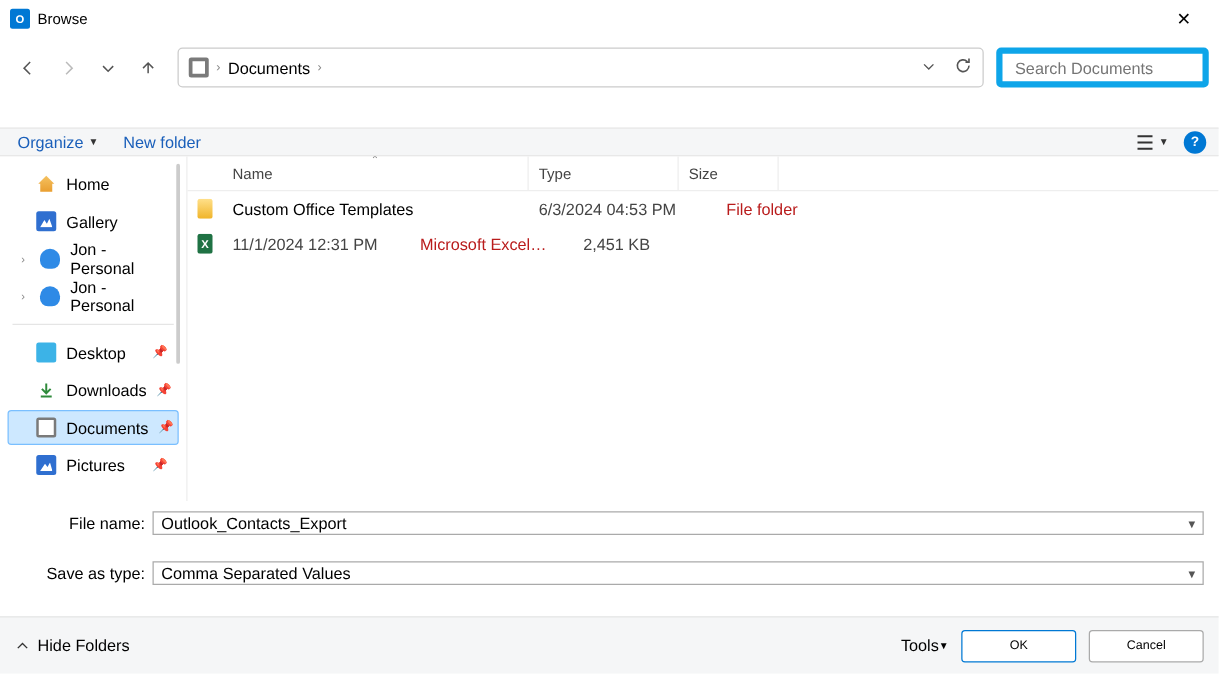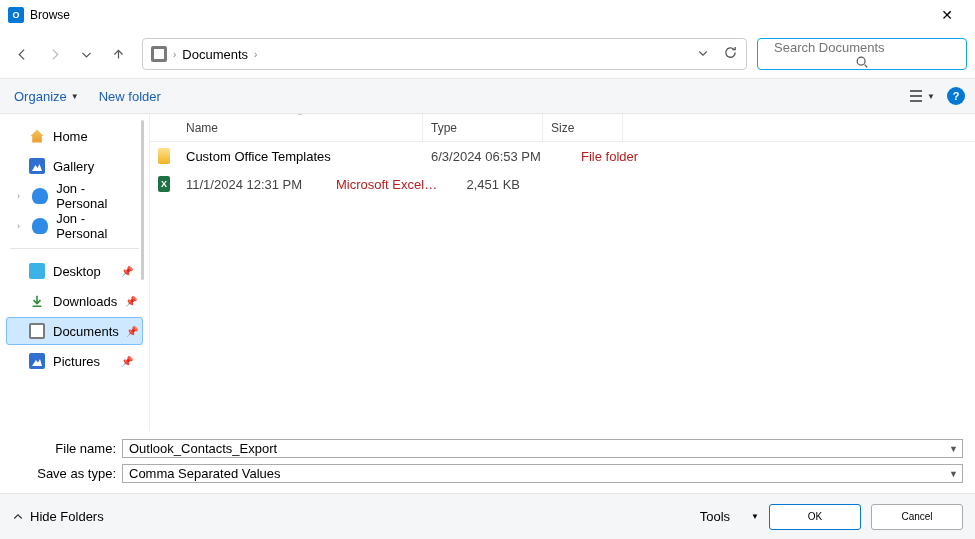--- a/index.html
+++ b/index.html
@@ -16,26 +16,26 @@
 
 .navrow { height: 48px; display: flex; align-items: center; padding: 0 8px; gap: 4px; background: #fff; }
 .nav-btn { width: 28px; height: 28px; display: flex; align-items: center; justify-content: center; color: #666; cursor: pointer; border-radius: 3px; }
 .nav-btn svg { width: 13px; height: 13px; }
 .breadcrumb-box { flex: 1; height: 32px; border: 1px solid #ccc; border-radius: 4px; display: flex; align-items: center; padding: 0 8px; margin: 0 6px; gap: 6px; }
 .breadcrumb-box .doc-icon { width:16px; height:16px; background:#7a7a7a; border-radius:2px; position:relative; }
 .breadcrumb-box .doc-icon::after { content:""; position:absolute; inset:3px; background:#fff; }
 .breadcrumb-box .chev { color:#888; font-size:10px; }
 .breadcrumb-box .crumb { font-size: 13px; }
 .breadcrumb-box .right-side { margin-left:auto; display:flex; align-items:center; gap:14px; color:#666; }
-.search-box { width: 210px; height: 32px; border:1px solid #0ea5e9; border-radius:4px; display:flex; align-items:center; padding:0 10px; color:#666;flex-direction:column; }
+.search-box { width: 170px; height: 32px; border:5px solid #0ea5e9; border-radius:4px; display:flex; align-items:center; padding:0 10px; color:#666; }
 .search-box input { border:none; outline:none; flex:1; font-size:13px; background:transparent; }
 .mag { width:14px; height:14px; }
 
 
-.toolbar { height: 36px; background:#f5f6f7; border-top:1px solid #e8e8e8; border-bottom:1px solid #e8e8e8; display:flex; align-items:center; padding:0 10px; gap:12px; }
+.toolbar { height: 23px; background:#f5f6f7; border-top:1px solid #e8e8e8; border-bottom:1px solid #e8e8e8; display:flex; align-items:center; padding:0 10px; gap:12px;margin-top:24px; }
 .tool-item { color:#1a5fba; font-size:13px; display:flex; align-items:center; gap:4px; cursor:pointer; padding:3px 4px; }
 .tool-item .caret { font-size:8px; color:#333; }
 .toolbar .right { margin-left:auto; display:flex; align-items:center; gap:12px; }
 .view-btn { display:flex; align-items:center; gap:3px; cursor:pointer; color:#333; }
 .help-btn { width:18px; height:18px; border-radius:50%; background:#0078d4; color:#fff; display:flex; align-items:center; justify-content:center; font-size:11px; font-weight:bold; cursor:pointer; }
 
 
 .main { flex:1; display:flex; overflow:hidden; }
 .sidebar { width:150px; border-right:1px solid #eee; padding:6px 0; overflow:hidden; position:relative; }
 .sidebar .scroll-ind { position:absolute; right:5px; top:6px; width:3px; height:160px; background:#ccc; border-radius:2px; }
@@ -76,30 +76,30 @@
 .row .cell { padding:0 8px; white-space:nowrap; overflow:hidden; text-overflow:ellipsis; }
 .row .cell-icon { width:28px; display:flex; justify-content:center; }
 .row .cell-icon .fi { width:16px; height:16px; }
 .cell-name { width:245px; }
 .cell-date { width:150px; color:#444; }
 .cell-type { width:120px; color:#b91c1c; }
 .cell-size { width:80px; text-align:right; color:#444; }
 
 
 .fields { padding:8px 12px 4px; background:#fff; }
-.field-row { display:flex; align-items:center; margin-bottom:6px; gap:6px; }
+.field-row { display:flex; align-items:center; margin-bottom:21px; gap:6px; }
 .field-row label { width:104px; text-align:right; font-size:13px; }
 .combo { flex:1; height:19px; border:1px solid #aaa; display:flex; align-items:center; padding:0 6px; font-size:13px; background:#fff; position:relative; }
 .combo .dd { position:absolute; right:4px; font-size:9px; color:#555; }
 
 
 .footer { height:46px; background:#f5f6f7; border-top:1px solid #e5e5e5; display:flex; align-items:center; padding:0 12px; gap:10px; }
 .hide-folders { display:flex; align-items:center; gap:6px; font-size:13px; cursor:pointer; }
 .footer .spacer { flex:1; }
-.tools { display:flex; align-items:center; gap:21px; font-size:13px; cursor:pointer; }
+.tools { display:flex; align-items:center; gap:0; font-size:13px; cursor:pointer; }
 .btn { min-width:92px; height:26px; border:1px solid #aaa; background:#fff; border-radius:3px; font-size:10px; cursor:pointer; }
 .btn.primary { border:1px solid #0078d4; }
 </style>
 </head>
 <body>
 
 <div class="titlebar">
   <div class="app-icon">O</div>
   <div class="title-text">Browse</div>
   <div class="spacer"></div>
@@ -228,21 +228,21 @@
         </div>
       <div class="col col-type">Type</div>
       <div class="col col-size">Size</div>
     </div>
     <div class="rows">
       <div class="row">
         <div class="cell cell-icon">
             <div class="fi icon-folder"></div>
           </div>
         <div class="cell cell-name">Custom Office Templates</div>
-        <div class="cell cell-date">6/3/2024 06:53 PM</div>
+        <div class="cell cell-date">6/3/2024 04:53 PM</div>
         <div class="cell cell-type">File folder</div>
         <div class="cell cell-size"></div>
       </div>
       <div class="row">
         <div class="cell cell-icon">
             <div class="fi icon-excel"></div>
           </div>
         <div class="cell cell-date">11/1/2024 12:31 PM</div>
         <div class="cell cell-type">Microsoft Excel C...</div>
         <div class="cell cell-size">2,451 KB</div>

